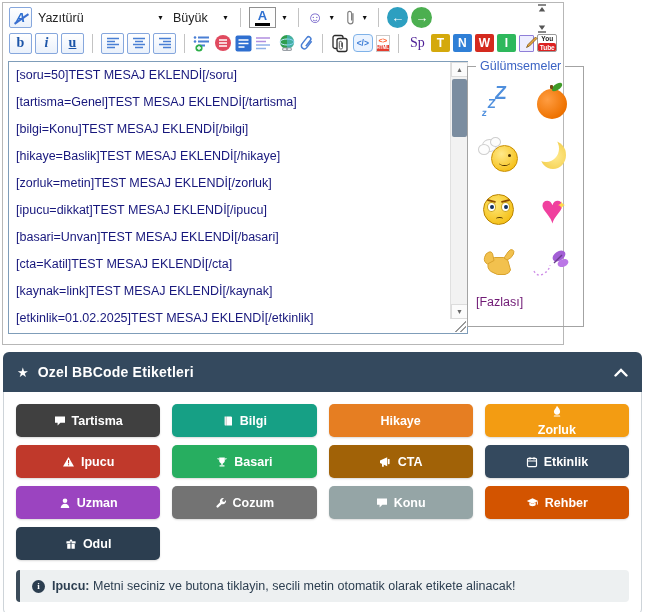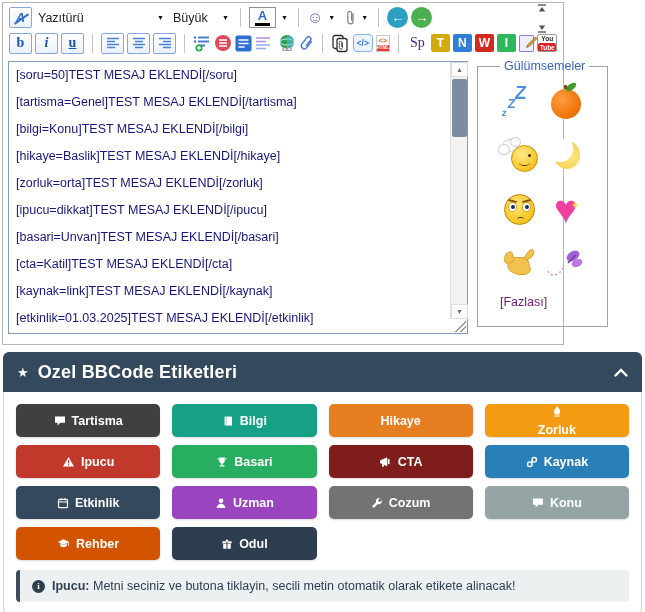--- a/index.html
+++ b/index.html
@@ -59,21 +59,21 @@
   .ta-content { position:absolute; left:0; top:0; right:18px; bottom:0; overflow:hidden; padding:6px 2px 0 7px; }
   .ta-line { font-size:12.5px; color:#17177c; white-space:nowrap; margin-bottom:13px; line-height:14px; }
   .v-scroll { position:absolute; right:0; top:0; width:17px; bottom:14px; background:#f2f2f2; border-left:1px solid #e0e0e0; }
   .sc-btn { position:absolute; left:0; width:17px; height:15px; background:#fbfbfb; border:1px solid #dcdcdc; color:#6a6a6a; font-size:7px; text-align:center; line-height:14px; cursor:pointer; }
   .sc-up { top:0; } .sc-down { bottom:0; }
   .sc-thumb { position:absolute; left:1px; top:17px; width:15px; height:58px; background:#7b8da0; border-radius:2px; cursor:pointer; }
   .resize-grip { position:absolute; right:1px; bottom:1px; width:14px; height:12px; cursor:nwse-resize;
     background:linear-gradient(135deg, transparent 0 55%, #999 55% 62%, transparent 62% 75%, #999 75% 82%, transparent 82%); }
 
   
-  fieldset.smilebox { position:absolute; left:474px; top:56px; width:117px; height:268px; border:1px solid #a3a3a3; padding:2px 18px; }
+  fieldset.smilebox { position:absolute; left:464px; top:56px; width:117px; height:268px; border:1px solid #a3a3a3; padding:2px 4px; }
   fieldset.smilebox legend { font-size:12.5px; color:#3b63c4; padding:0 4px; margin-left:4px; }
   .smile-grid { display:grid; grid-template-columns:1fr 1fr; row-gap:10px; justify-items:center; align-items:center; padding-top:4px; }
   .smile-cell { width:44px; height:44px; display:flex; align-items:center; justify-content:center; cursor:pointer; position:relative; }
   .more-link { font-size:12.5px; color:#701a75; margin:10px 0 0 4px; cursor:pointer; }
 
   .zz { position:relative; width:34px; height:36px; transform:skewX(-6deg); color:#4f8fdd; font-weight:bold; }
   .zz span { position:absolute; line-height:1; }
   .zz .z1 { left:12px; top:0; font-size:19px; }
   .zz .z2 { left:6px; top:14px; font-size:13px; }
   .zz .z3 { left:1px; top:25px; font-size:10px; }
@@ -103,21 +103,21 @@
   .pout .bL { left:3px; transform:rotate(14deg); } .pout .bR { right:3px; transform:rotate(-14deg); }
   .pout .mouth { position:absolute; left:12px; bottom:3px; width:7px; height:4px; border:1.5px solid #4a3000; border-bottom:none; border-left:none; border-right:none; border-radius:50% 50% 0 0; }
 
   .heart-glyph { font-size:40px; color:#f0409e; line-height:30px; position:relative; }
   .heart-glyph .spark { position:absolute; right:-2px; bottom:4px; color:#ffd84d; font-size:11px; }
 
   
   .bb-panel { position:absolute; left:3px; top:352px; width:639px; }
   .bb-header { height:40px; background:#34495e; border-radius:6px 6px 0 0; display:flex; align-items:center; padding:0 14px; color:#fff; cursor:pointer; }
   .bb-header .star { font-size:13px; margin-right:9px; }
-  .bb-title { font-size:18px; font-weight:bold; letter-spacing:.2px; }
+  .bb-title { font-size:14px; font-weight:bold; letter-spacing:.2px; }
   .bb-header .chev { margin-left:auto; display:flex; }
   .bb-body { background:#fff; border:1px solid #ced4d9; border-top:none; border-radius:0 0 6px 6px; padding:12px; }
   .bb-grid { display:grid; grid-template-columns:repeat(4,1fr); gap:8px 12px; }
   .bb-btn { height:33px; border:none; border-radius:5px; color:#fff; font-family:"Liberation Sans", sans-serif; font-weight:bold; font-size:12.5px; display:flex; align-items:center; justify-content:center; gap:6px; cursor:pointer; box-shadow:0 1px 2px rgba(0,0,0,.15); }
   .bb-btn svg { flex:none; }
   .bb-tip { margin-top:10px; background:#edf0f1; border-left:4px solid #3c4c5a; border-radius:4px; padding:9px 12px; font-size:12.5px; color:#2c3e50; display:flex; align-items:center; gap:7px; }
   .info-dot { width:13px; height:13px; border-radius:50%; background:#2c3e50; color:#fff; font-size:9px; font-weight:bold; font-family:"Liberation Serif", serif; display:inline-flex; align-items:center; justify-content:center; flex:none; }
   .tip-b { font-weight:bold; }
 </style>
 </head>
@@ -286,26 +286,26 @@
     </span>
   </div>
 
   <div class="textarea">
     <div class="ta-content">
 
     <div class="ta-line">[soru=50]TEST MESAJ EKLENDİ[/soru]</div>
         <div class="ta-line">[tartisma=Genel]TEST MESAJ EKLENDİ[/tartisma]</div>
         <div class="ta-line">[bilgi=Konu]TEST MESAJ EKLENDİ[/bilgi]</div>
         <div class="ta-line">[hikaye=Baslik]TEST MESAJ EKLENDİ[/hikaye]</div>
-        <div class="ta-line">[zorluk=orta]TEST MESAJ EKLENDİ[/zorluk]</div>
+        <div class="ta-line">[zorluk=metin]TEST MESAJ EKLENDİ[/zorluk]</div>
         <div class="ta-line">[ipucu=dikkat]TEST MESAJ EKLENDİ[/ipucu]</div>
         <div class="ta-line">[basari=Unvan]TEST MESAJ EKLENDİ[/basari]</div>
         <div class="ta-line">[cta=Katil]TEST MESAJ EKLENDİ[/cta]</div>
         <div class="ta-line">[kaynak=link]TEST MESAJ EKLENDİ[/kaynak]</div>
-        <div class="ta-line">[etkinlik=01.03.2025]TEST MESAJ EKLENDİ[/etkinlik]</div>
+        <div class="ta-line">[etkinlik=01.02.2025]TEST MESAJ EKLENDİ[/etkinlik]</div>
       </div>
     <div class="v-scroll">
       <div class="sc-btn sc-up">▲</div>
       <div class="sc-thumb"></div>
       <div class="sc-btn sc-down">▼</div>
     </div>
     <div class="resize-grip"></div>
   </div>
 
   <fieldset class="smilebox">
@@ -418,37 +418,29 @@
       <button class="bb-btn" style="background-color: rgb(39, 174, 96);">
         <svg width="12" height="12" viewBox="0 0 12 12" fill="#fff">
             <path d="M3.2 1.4h5.6v3a2.8 2.8 0 0 1-5.6 0z"></path>
             <path d="M1.2 2.2h1.6v1.6a1.9 1.9 0 0 1-1.6-1.6z"></path>
             <path d="M10.8 2.2H9.2v1.6a1.9 1.9 0 0 0 1.6-1.6z"></path>
             <rect x="5.2" y="7" width="1.6" height="1.8"></rect>
             <rect x="3.5" y="9.2" width="5" height="1.3" rx=".3"></rect>
           </svg>
         <span>Basari</span>
       </button>
-      <button class="bb-btn" style="background-color: #7f1d1d;">
+      <button class="bb-btn" style="background-color: #a16207;">
         <svg width="13" height="12" viewBox="0 0 13 12" fill="#fff">
             <path d="M1 4.4 8.2 1.2v9L1 7z"></path>
             <rect x="8.8" y="3" width="1.8" height="5.2" rx=".6"></rect>
             <rect x="3" y="7.6" width="1.8" height="3.2" rx=".5"></rect>
           </svg>
         <span>CTA</span>
       </button>
 
-      <button class="bb-btn" style="background-color: rgb(41, 128, 185);">
-        <svg width="12" height="12" viewBox="0 0 12 12" fill="none" stroke="#fff" stroke-width="1.4">
-            <circle cx="3.8" cy="8.2" r="2.3"></circle>
-            <circle cx="8.2" cy="3.8" r="2.3"></circle>
-            <path d="M4.8 7.2 7.2 4.8"></path>
-          </svg>
-        <span>Kaynak</span>
-      </button>
       <button class="bb-btn" style="background-color: rgb(52, 73, 94);">
         <svg width="12" height="12" viewBox="0 0 12 12" fill="none" stroke="#fff" stroke-width="1.2">
             <rect x="1.5" y="2.4" width="9" height="8.2" rx="1"></rect>
             <path d="M1.5 5h9M4 1.2v2.2M8 1.2v2.2"></path>
           </svg>
         <span>Etkinlik</span>
       </button>
       <button class="bb-btn" style="background-color: rgb(155, 68, 192);">
         <svg width="12" height="12" viewBox="0 0 12 12" fill="#fff">
             <circle cx="6" cy="3.8" r="2.3"></circle>

